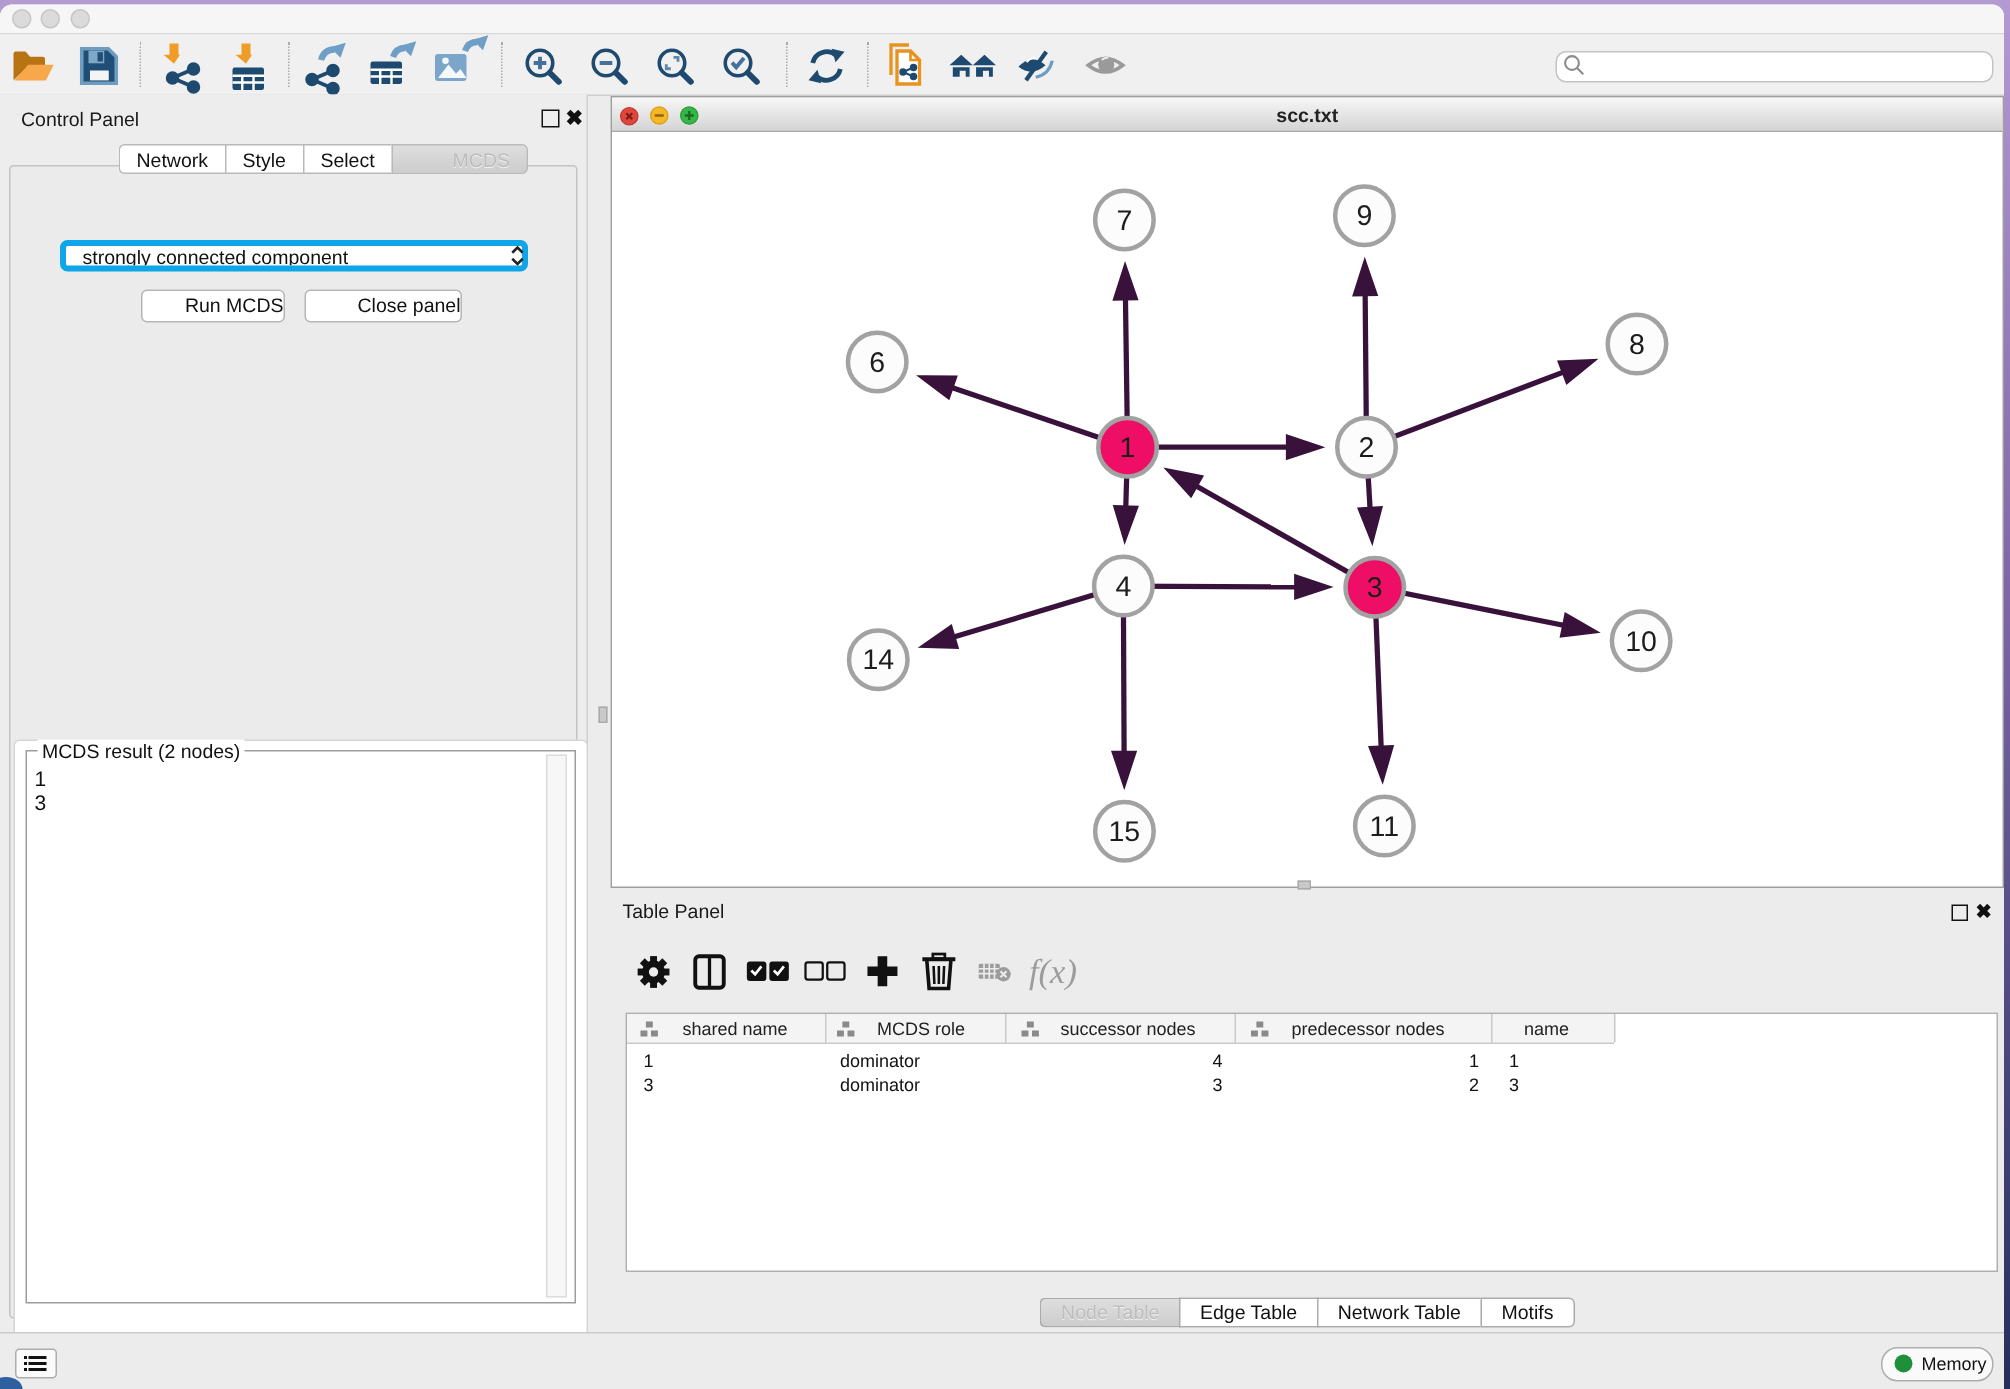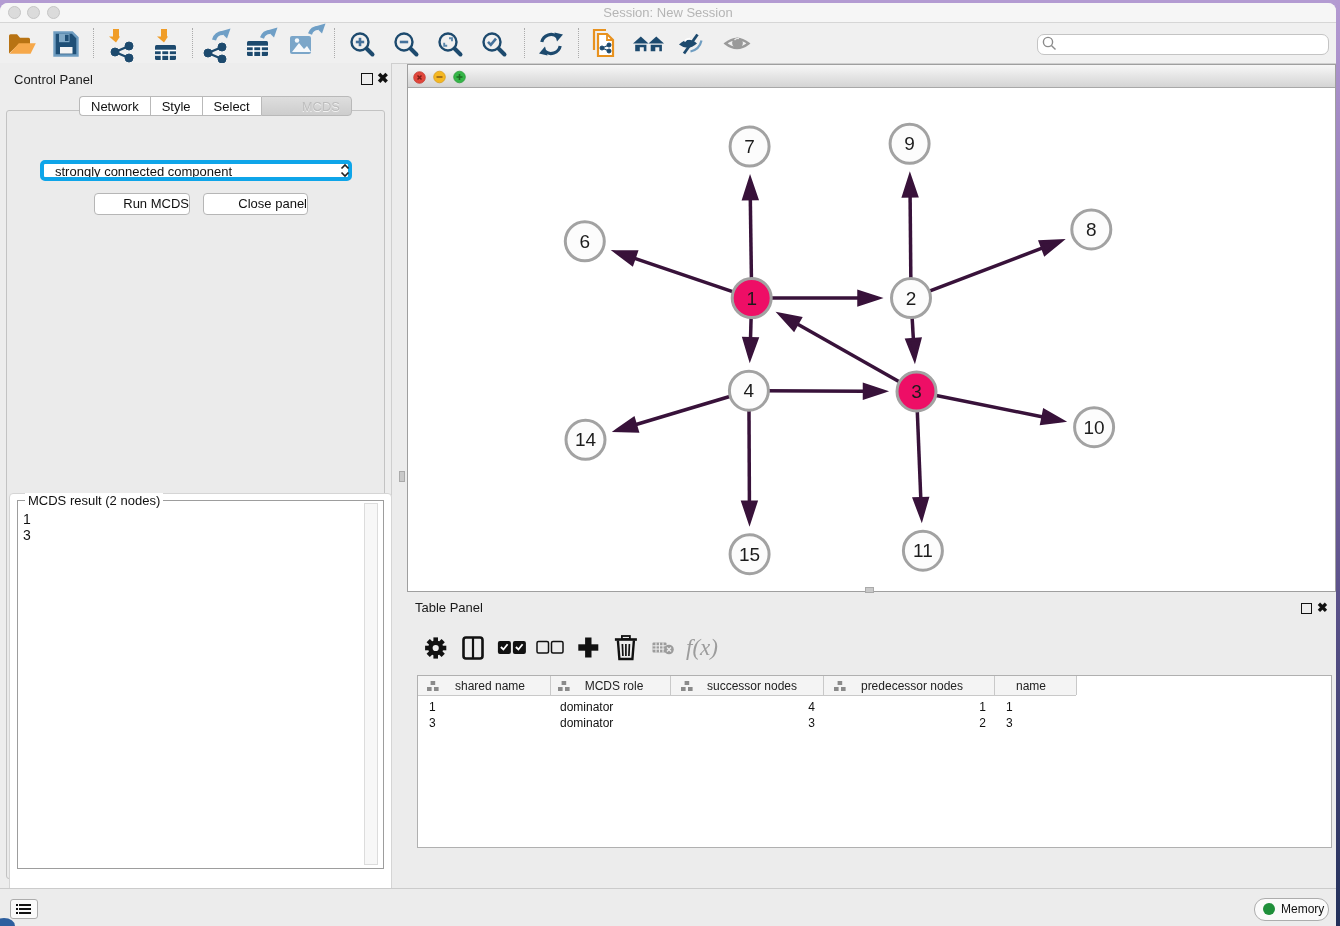--- a/index.html
+++ b/index.html
@@ -63,21 +63,20 @@
   background:linear-gradient(#b49ad2,#7a64a4 45%,#23305a);}
 </style>
 </head>
 <body>
 <div id="mainwin" class="abs"></div>
 <div id="rightedge" class="abs"></div>
 <div id="titlebar" class="abs">
   <div class="tl abs" style="left:8px;"></div>
   <div class="tl abs" style="left:27px;"></div>
   <div class="tl abs" style="left:47px;"></div>
-  <div id="wtitle" class="abs">Session: New Session</div>
 </div>
 <div id="toolbar" class="abs">
 <div class="sep abs" style="left:93px"></div>
     <div class="sep abs" style="left:192px"></div>
 <div class="sep abs" style="left:334px"></div>
     <div class="sep abs" style="left:524px"></div>
 <div class="sep abs" style="left:578px"></div>
 <svg class="abs" style="left:0;top:0" width="780" height="40">
 
 <g transform="translate(22,21)">
@@ -254,20 +253,21 @@
 <div id="netwin" class="abs">
   <div id="nettitle" class="abs">
     <svg style="position:absolute;left:0;top:0" width="70" height="22">
      <circle cx="11.5" cy="12.5" r="5.8" fill="#e1463c" stroke="#c13a30" stroke-width="0.8"></circle>
      <path d="M9.5,10.5 L13.5,14.5 M13.5,10.5 L9.5,14.5" stroke="#7c1d15" stroke-width="1.5"></path>
      <circle cx="31.5" cy="12" r="5.8" fill="#f5b822" stroke="#d79c1a" stroke-width="0.8"></circle>
      <line x1="28.5" y1="12" x2="34.5" y2="12" stroke="#93621a" stroke-width="1.6"></line>
      <circle cx="51.5" cy="12" r="5.8" fill="#35b648" stroke="#2a9a3a" stroke-width="0.8"></circle>
      <path d="M48.5,12 L54.5,12 M51.5,9 L51.5,15" stroke="#1d6b22" stroke-width="1.6"></path>
     </svg>
+    <div id="netname" class="abs">scc.txt</div>
   </div>
   <svg id="graph" class="abs" width="928" height="504">
   <g stroke="#38123a" stroke-width="3.5" fill="#38123a">
   <line x1="343.7" y1="210.1" x2="342.3" y2="110.6"></line>
         <polygon points="342.1,91.6 348.6,110.5 336.0,110.7"></polygon>
   <line x1="343.7" y1="210.1" x2="226.0" y2="170.1"></line>
         <polygon points="208.0,163.9 228.1,164.1 224.0,176.0"></polygon>
   <line x1="343.7" y1="210.1" x2="451.0" y2="210.1"></line>
         <polygon points="470.0,210.1 451.0,216.4 451.0,203.8"></polygon>
   <line x1="343.7" y1="210.1" x2="342.5" y2="250.7"></line>
@@ -431,20 +431,23 @@
    <div class="td" style="left:142px;top:23px;">dominator</div>
    <div class="td" style="left:330px;top:23px;width:67px;text-align:right;">4</div>
    <div class="td" style="left:500px;top:23px;width:68px;text-align:right;">1</div>
    <div class="td" style="left:588px;top:23px;">1</div>
    <div class="td" style="left:11px;top:39px;">3</div>
    <div class="td" style="left:142px;top:39px;">dominator</div>
    <div class="td" style="left:330px;top:39px;width:67px;text-align:right;">3</div>
    <div class="td" style="left:500px;top:39px;width:68px;text-align:right;">2</div>
    <div class="td" style="left:588px;top:39px;">3</div>
   </div>
+  <div id="btabs">
+    <span class="btab" style="border-radius:4px 0 0 4px;background:linear-gradient(#dedede,#cdcdcd);color:#bdbdbd;text-shadow:0 1px 0 #f2f2f2;">Node Table</span><span class="btab">Edge Table</span><span class="btab">Network Table</span><span class="btab" style="border-radius:0 4px 4px 0;border-right:1px solid #ababab;">Motifs</span>
+  </div>
 </div>
 <div class="abs" style="left:865px;top:587px;width:7px;height:4px;background:#c9c9c9;border:1px solid #aaa;"></div>
 <div class="abs" style="left:399px;top:471px;width:4px;height:9px;background:#c9c9c9;border:1px solid #aaa;"></div>
 <div id="statusbar" class="abs">
   <div id="listbtn">
    <svg width="26" height="18">
         <g stroke="#111" stroke-width="2">
           <line x1="8" y1="5" x2="20" y2="5"></line>
           <line x1="8" y1="9" x2="20" y2="9"></line>
           <line x1="8" y1="13" x2="20" y2="13"></line>

